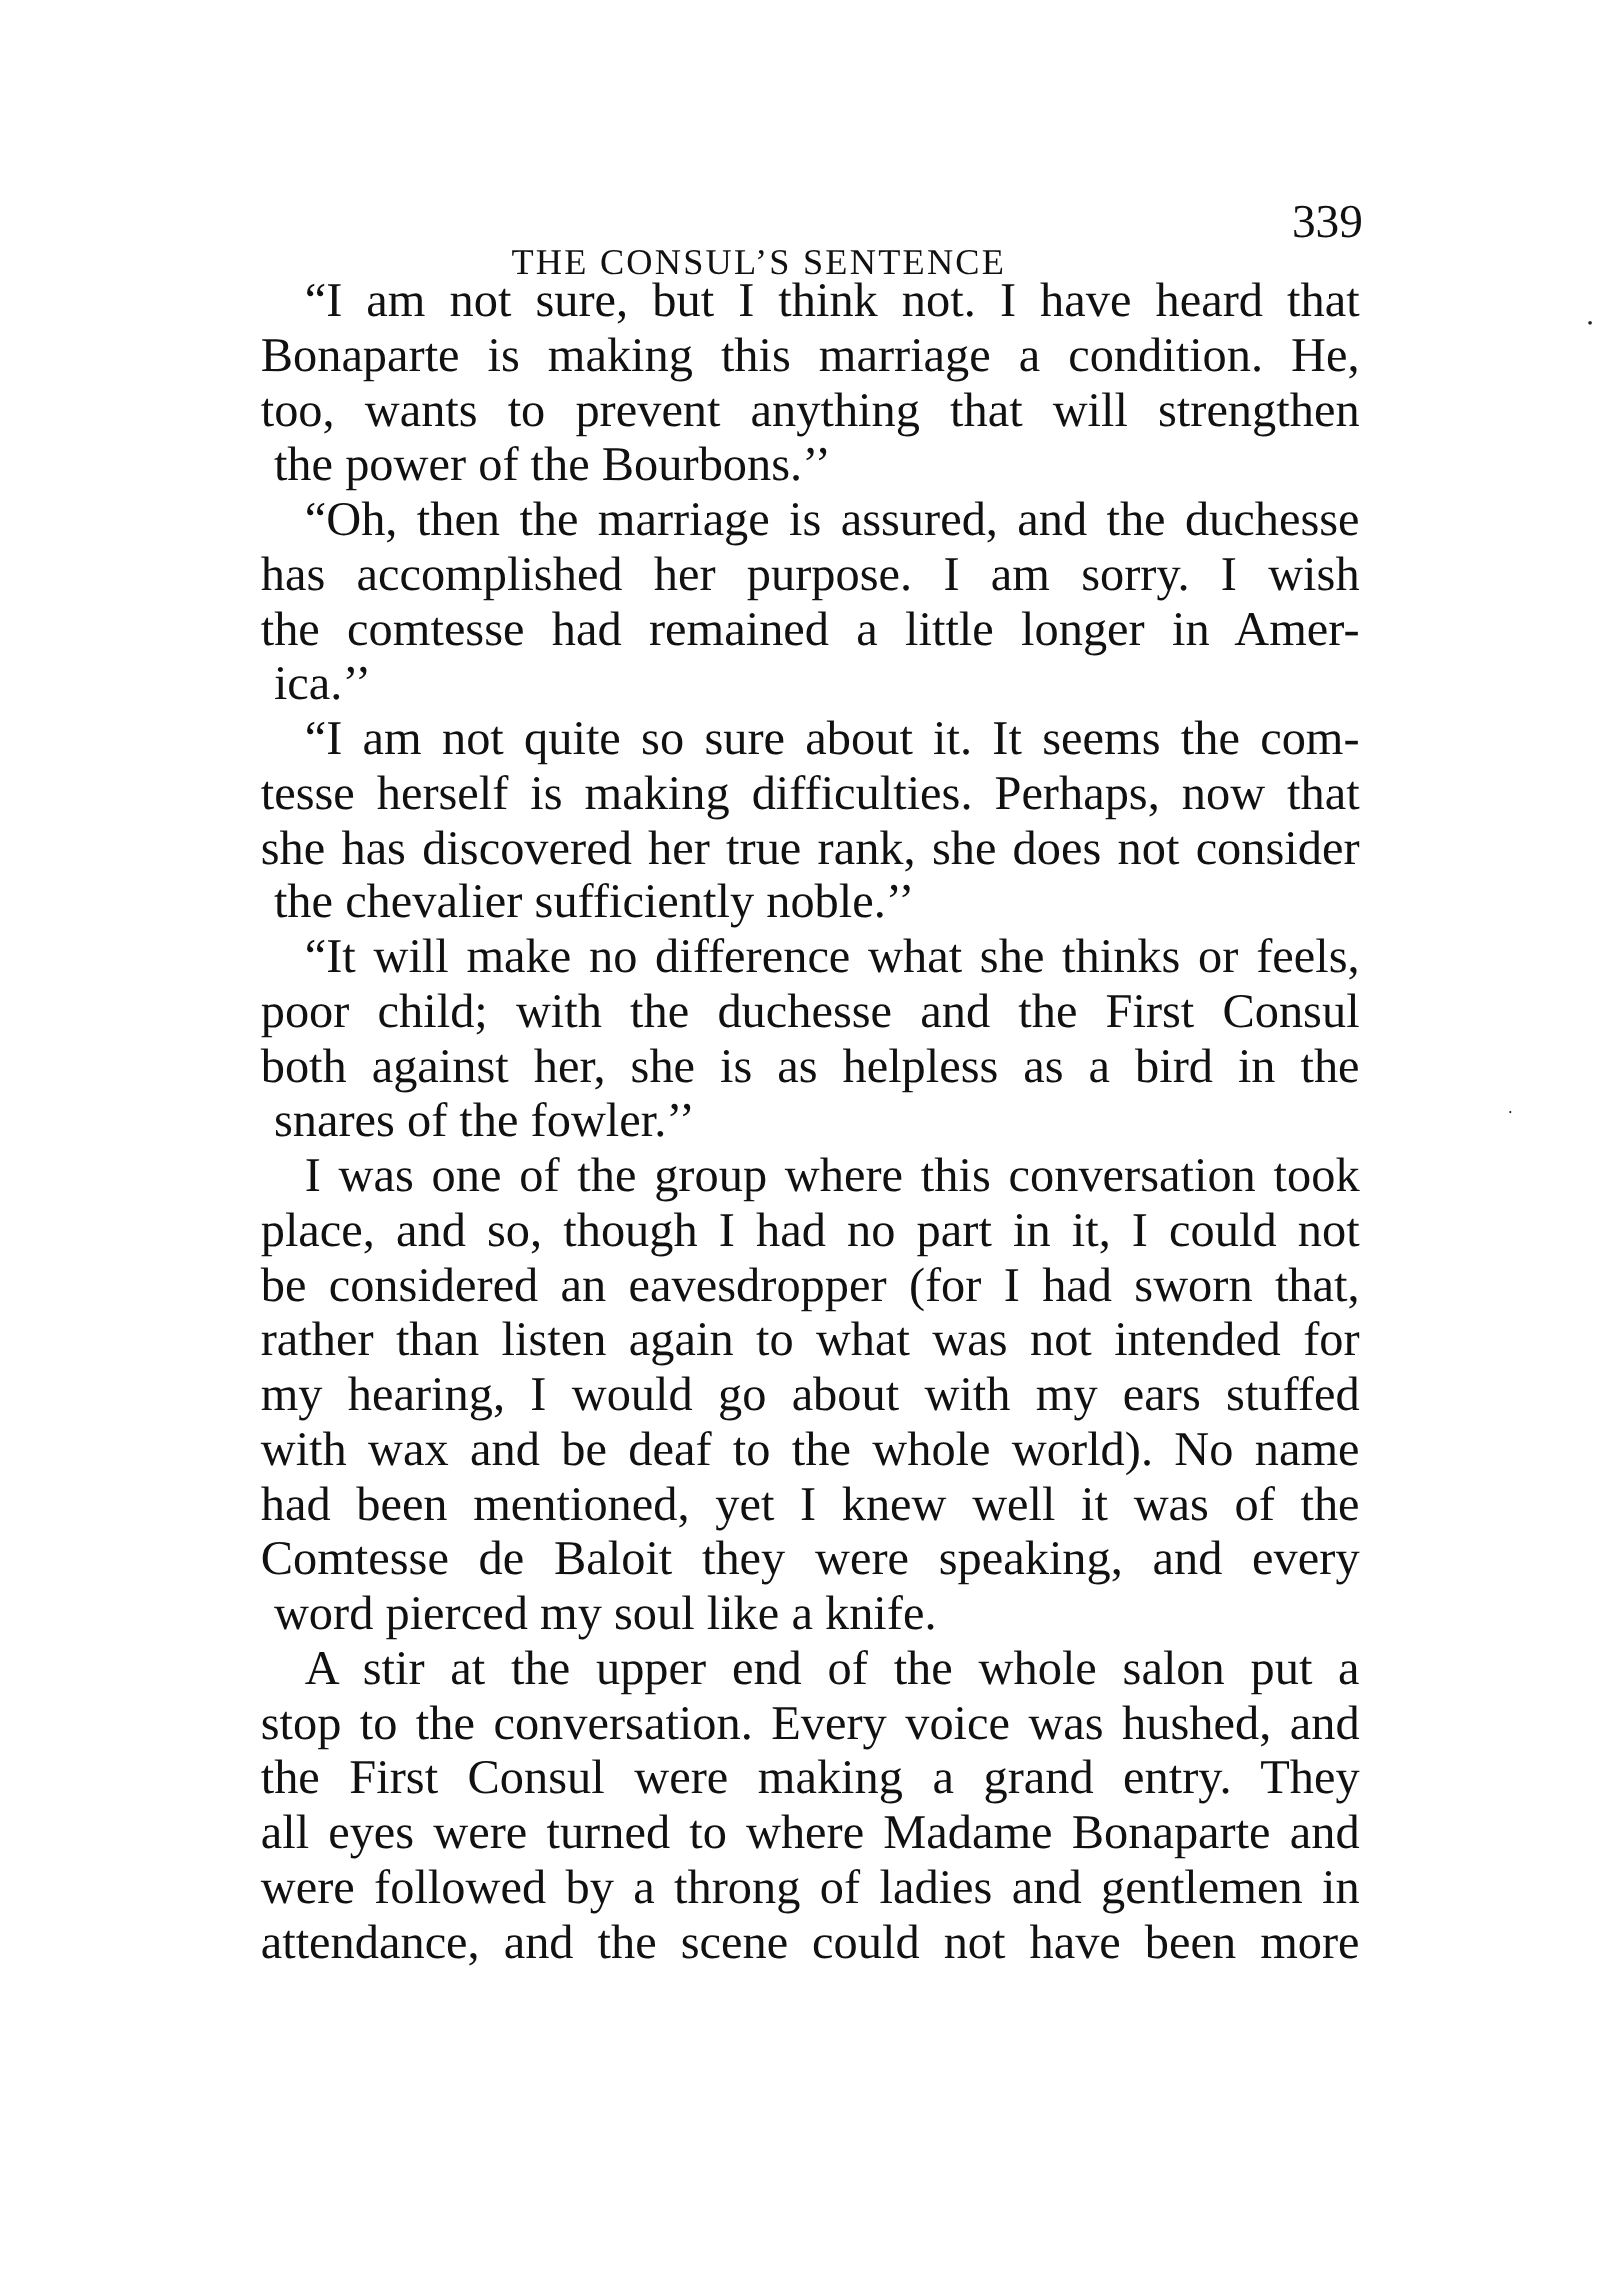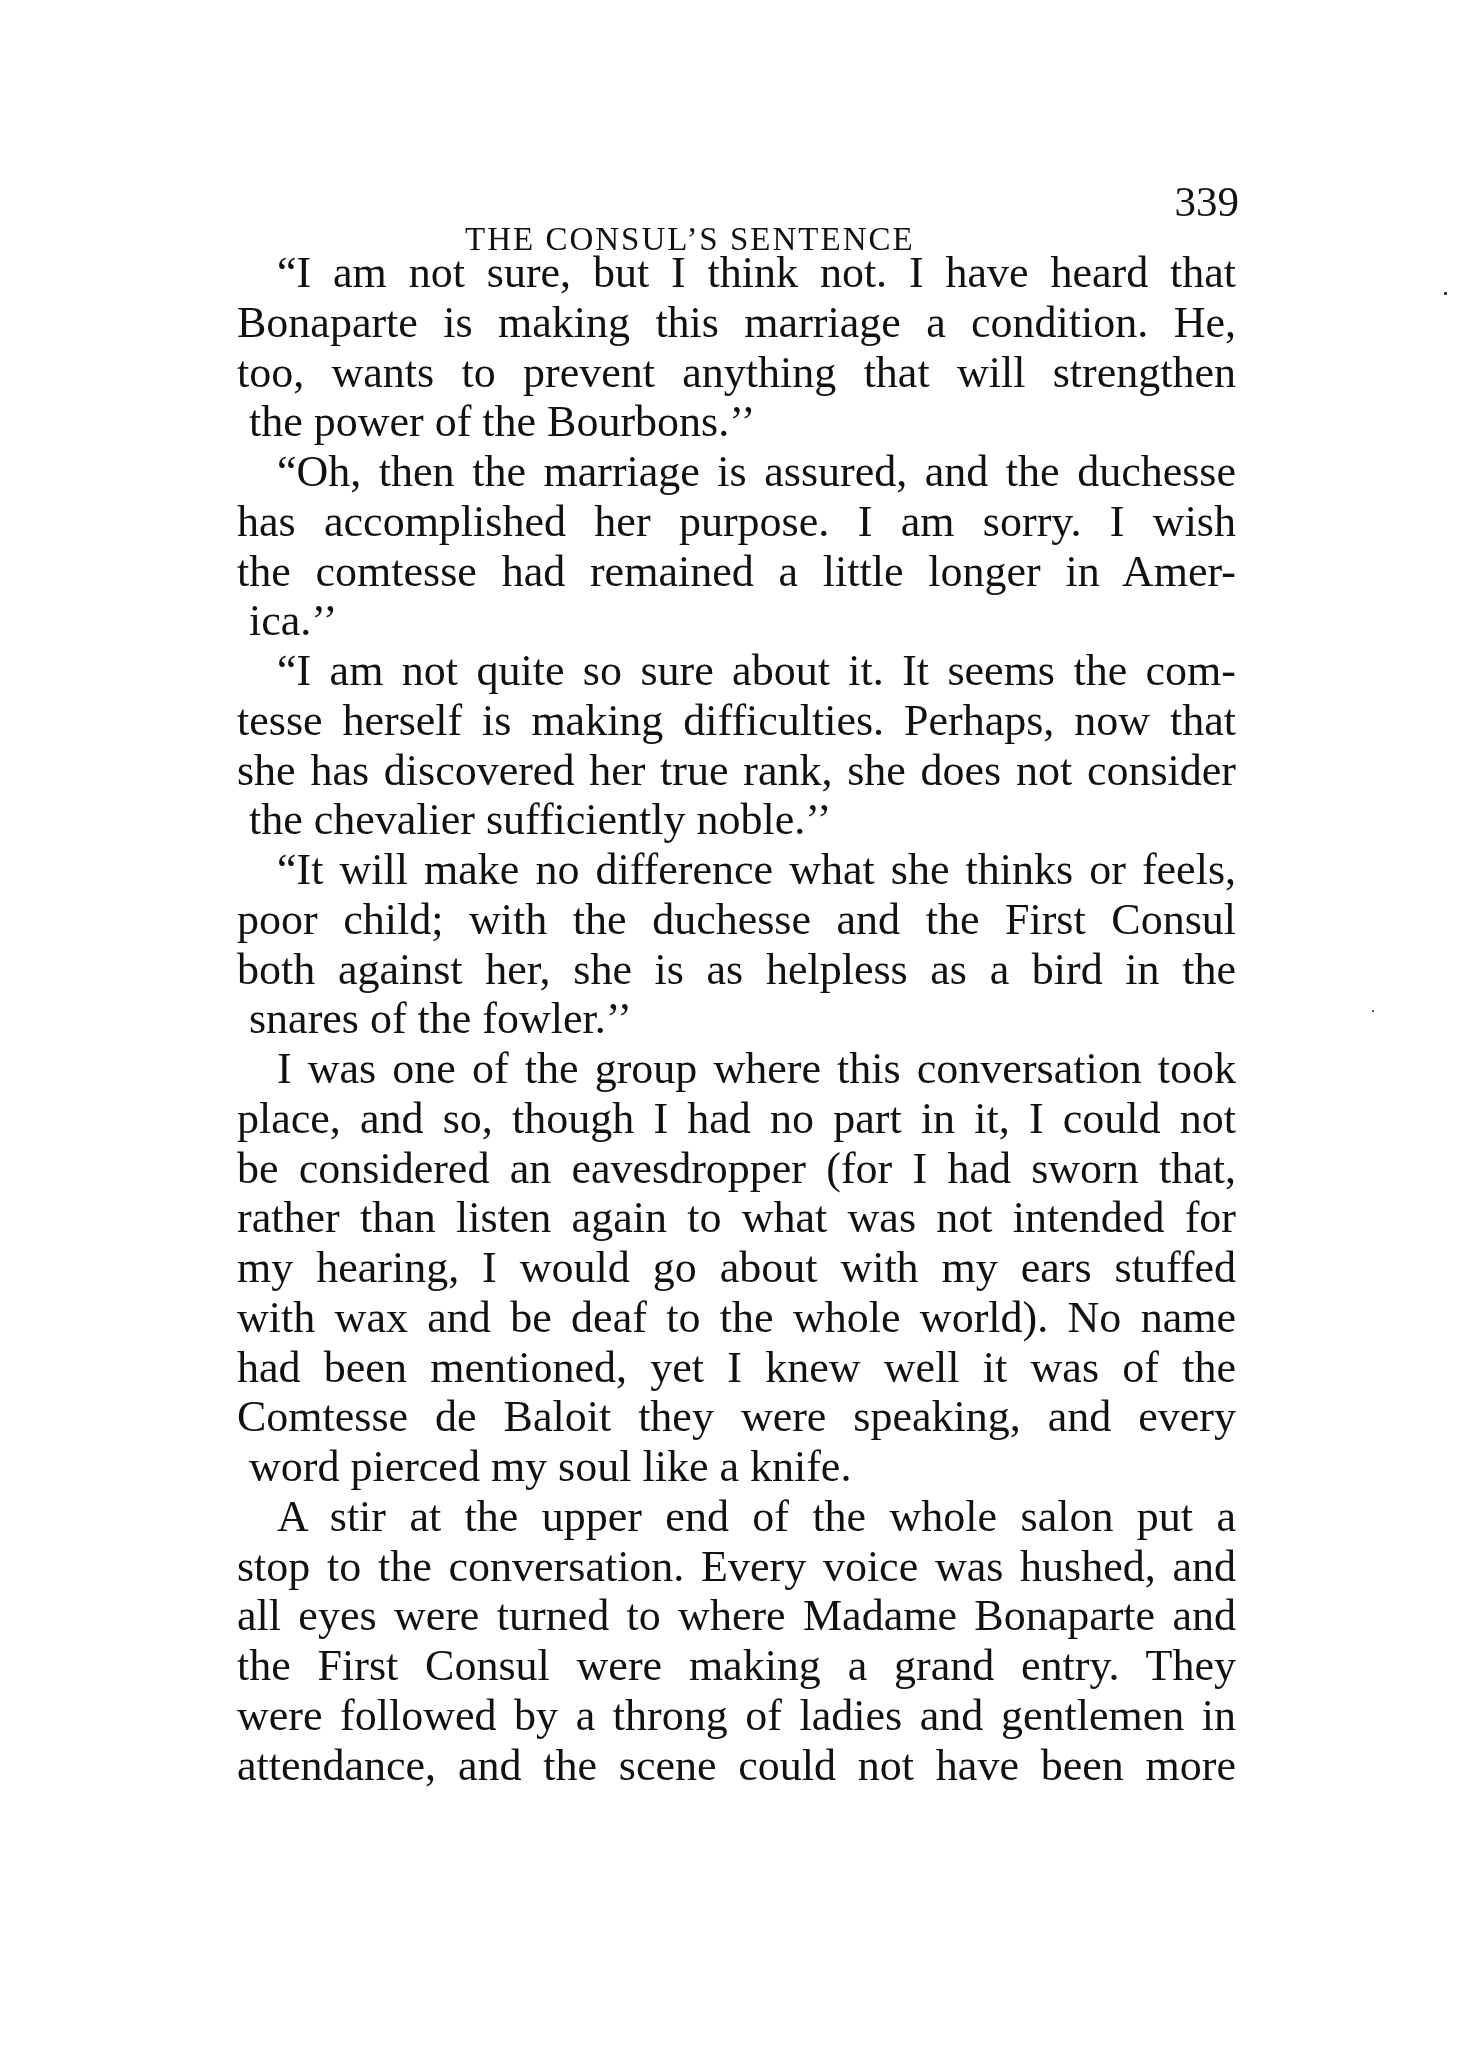--- a/index.html
+++ b/index.html
@@ -108,21 +108,21 @@
     <span class="line">place, and so, though I had no part in it, I could not</span>
     <span class="line">be considered an eavesdropper (for I had sworn that,</span>
     <span class="line">rather than listen again to what was not intended for</span>
     <span class="line">my hearing, I would go about with my ears stuffed</span>
     <span class="line">with wax and be deaf to the whole world).  No name</span>
     <span class="line">had been mentioned, yet I knew well it was of the</span>
     <span class="line">Comtesse de Baloit they were speaking, and every</span>
     <span class="line last">word pierced my soul like a knife.</span>
     <span class="line indent">A stir at the upper end of the whole salon put a</span>
     <span class="line">stop to the conversation.  Every voice was hushed, and</span>
+    <span class="line">the First Consul were making a grand entry.  They</span>
     <span class="line">all eyes were turned to where Madame Bonaparte and</span>
-    <span class="line">the First Consul were making a grand entry.  They</span>
     <span class="line">were followed by a throng of ladies and gentlemen in</span>
     <span class="line">attendance, and the scene could not have been more</span>
   </div>
 
   <span class="speck" style="left:1444px; top:292px;"></span>
   <span class="speck" style="left:1372px; top:1010px; width:2px; height:2px;"></span>
 </div>
 
 </body></html>

